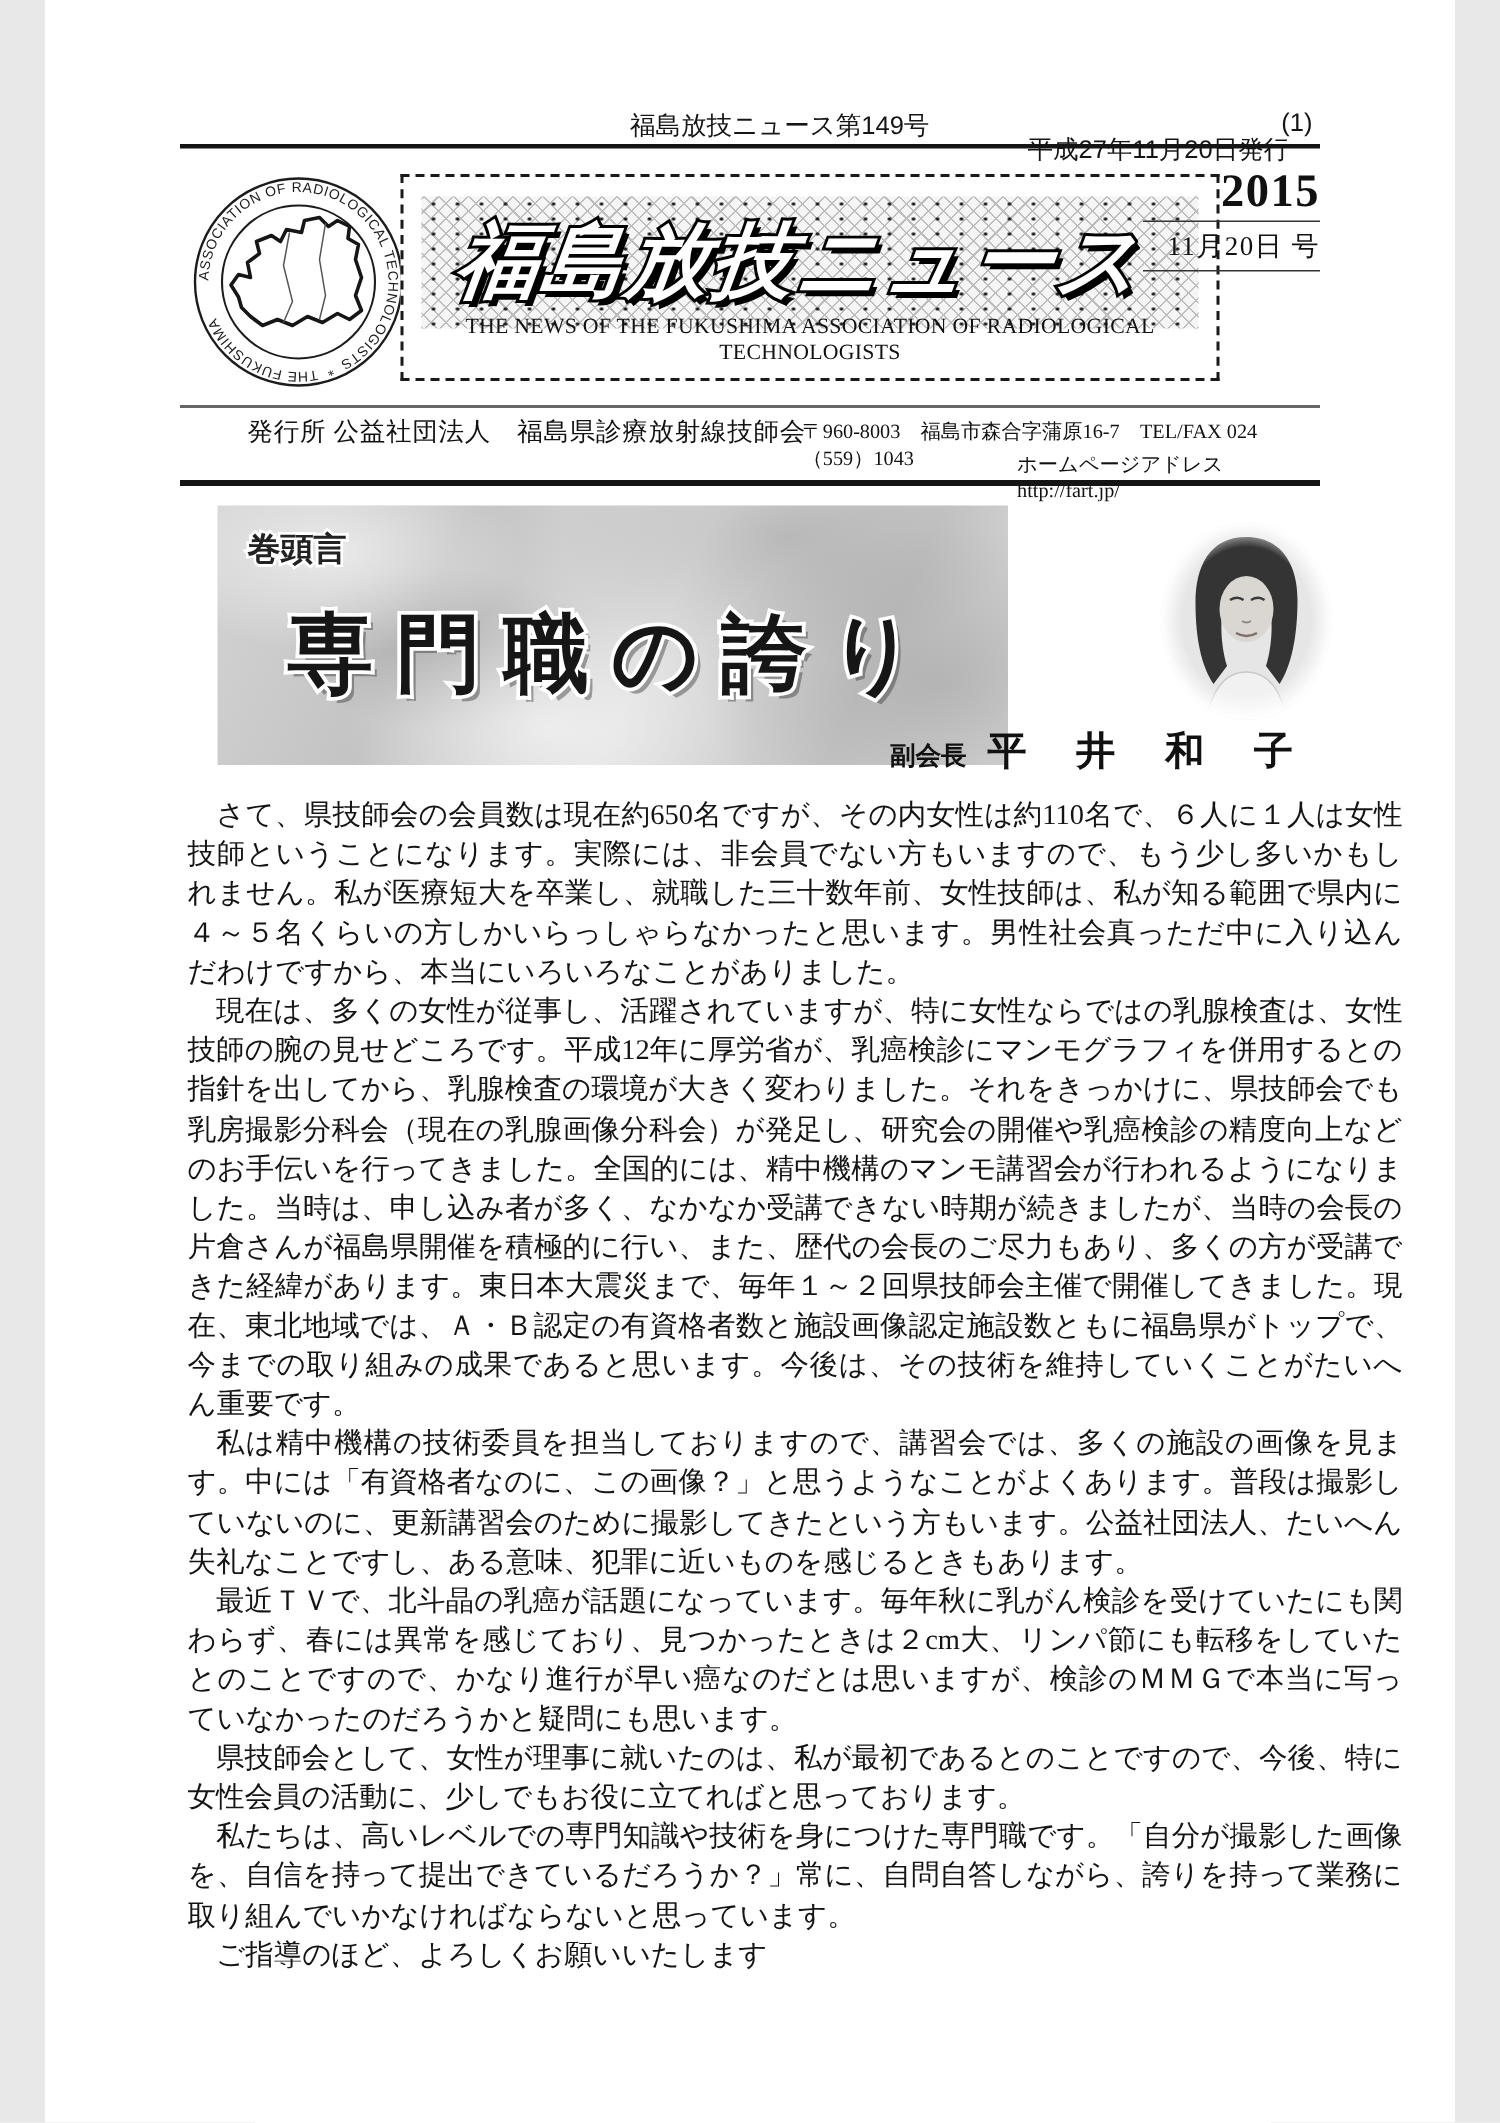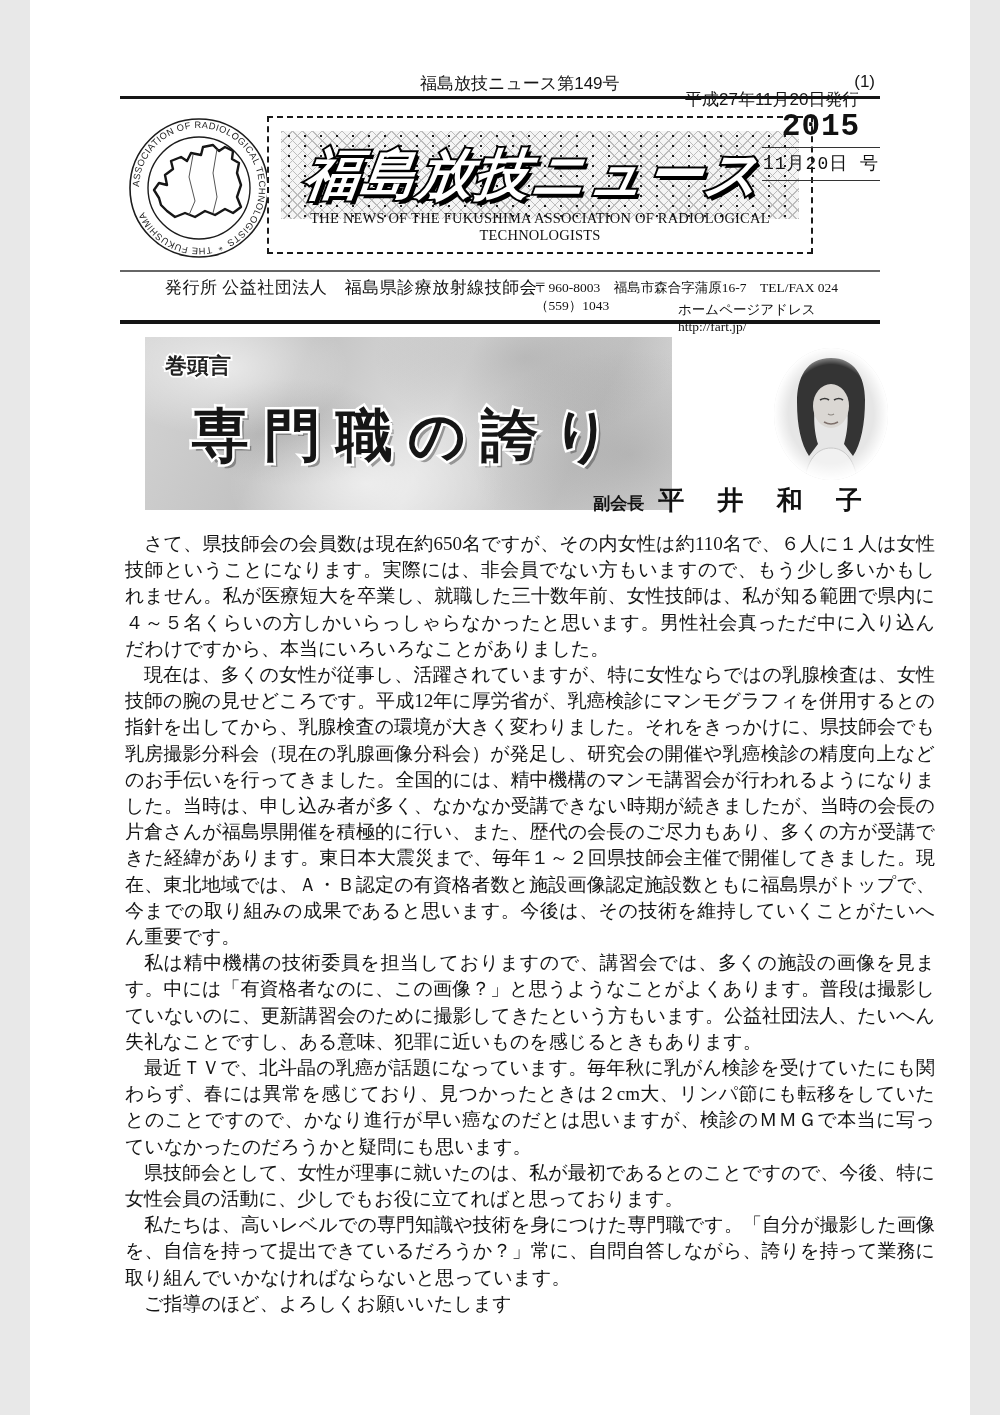--- a/index.html
+++ b/index.html
@@ -29,22 +29,22 @@
       radial-gradient(circle,#1a1a1a 1.1px,transparent 1.3px),
       repeating-linear-gradient(45deg,#bdbdbd 0 1px,transparent 1px 7px),
       repeating-linear-gradient(-45deg,#bdbdbd 0 1px,transparent 1px 7px);
     background-size:16px 10px,auto,auto;
   }
   .title-svg{position:absolute;left:0;top:0;width:100%;height:100%;}
   .mast-sub{
     position:absolute;left:0;right:0;bottom:8px;text-align:center;
     font-family:"Liberation Serif","DejaVu Serif",serif;font-size:14.5px;letter-spacing:.2px;color:#111;
   }
-  .issue-col{position:absolute;right:0;top:0;width:118px;text-align:center;
-    font-family:Liberation Mono, monospace;margin-left:45px;}
+  .issue-col{position:absolute;right:0;top:0;width:118px;text-align:right;
+    font-family:Liberation Serif, serif;margin-left:45px;}
   .issue-col .year{font-size:31px;font-weight:bold;letter-spacing:1px;line-height:34px;}
   .issue-col hr{border:none;border-top:1.5px solid #333;margin:3px 0;}
   .issue-col .idate{font-size:18px;letter-spacing:1px;line-height:26px;}
   .vol-badge{
     width:76px;height:76px;border-radius:50%;background:#0d0d0d;color:#fff;
     margin:6px auto 0;display:flex;flex-direction:column;align-items:center;justify-content:center;
   }
   .vol-badge .num{font-size:38px;font-weight:bold;letter-spacing:-2px;line-height:32px;}
   .vol-badge .vol{font-size:13px;letter-spacing:1px;line-height:13px;}
   .rule-thin{position:absolute;top:270px;left:90px;right:90px;height:1.5px;background:#666;}

